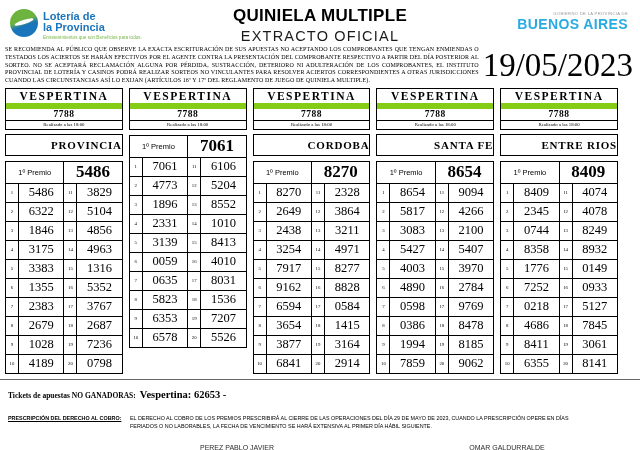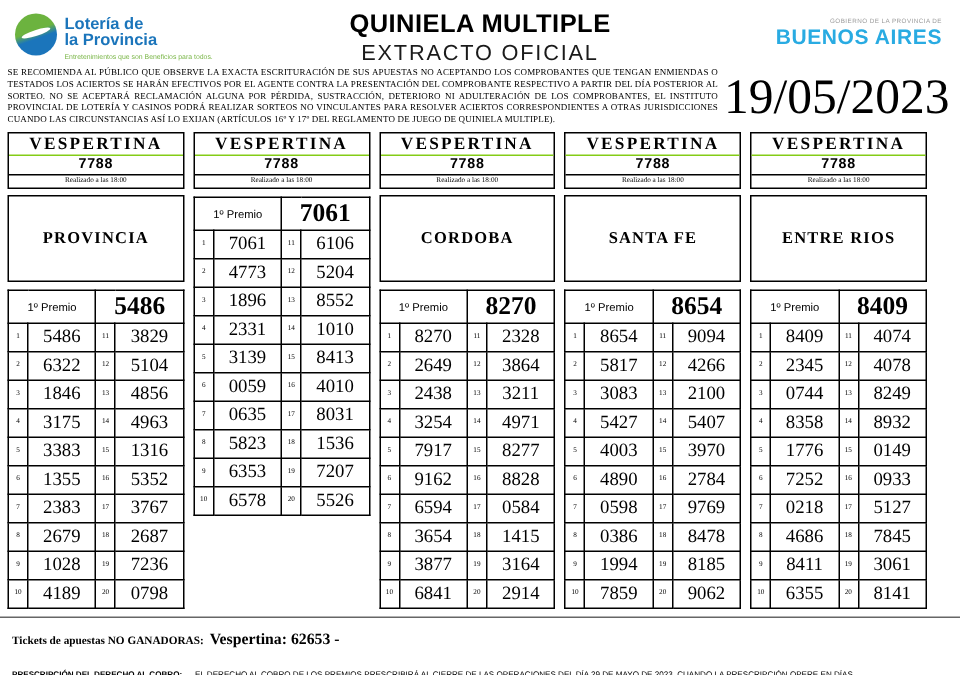--- a/index.html
+++ b/index.html
@@ -28,26 +28,26 @@
   .disclaimer { flex:1; font-family:"Liberation Serif", serif; font-size:6px; line-height:1.3;
     text-align:justify; letter-spacing:0.1px; }
   .big-date { font-family:"Liberation Serif", serif; font-size:33px; white-space:nowrap; padding-right:2px; }
 
   
   .columns { display:flex; gap:6px; margin:3px 22px 0 5px; }
   .col { flex:1; min-width:0; }
   .draw-box { border:1.5px solid #000; }
   .draw-name { font-family:"Liberation Serif", serif; font-weight:bold; font-size:11.5px;
     text-align:center; letter-spacing:1.5px; padding:1px 0; }
-  .draw-num { border-top:1px solid #84cc16; font-family:Liberation Sans, sans-serif; font-weight:bold;
+  .draw-num { border-top:6px solid #84cc16; font-family:Liberation Serif, serif; font-weight:bold;
     font-size:9.5px; text-align:center; padding:0.5px 0; letter-spacing:0.5px; }
   .draw-time { border-top:1px solid #000; font-size:4.8px; text-align:center; padding:1.5px 0;
     font-family:"Liberation Serif", serif; }
   .region-box { border:1.5px solid #000; margin-top:4px; font-family:"Liberation Serif", serif;
-    font-weight:bold; font-size:11px; text-align:center; letter-spacing:0.8px; padding:22px 0; }
+    font-weight:bold; font-size:11px; text-align:right; letter-spacing:0.8px; padding:4px 0; }
   .results { width:100%; border-collapse:collapse; margin-top:5px; }
   .results td { border:1px solid #000; }
   .premio-label { font-size:7.5px; text-align:center; padding:6px 1px; font-family:"Liberation Sans", sans-serif; }
   .premio-num { font-family:"Liberation Serif", serif; font-weight:bold; font-size:17px; text-align:center; }
   .results td.idx { width:13px; font-family:"Liberation Serif", serif; font-size:4.8px; text-align:center; }
   .results td.num { font-family:"Liberation Serif", serif; font-size:12.5px; text-align:center; padding:1.5px 0; }
 
   
   .footer-rule { border:none; border-top:1px solid #666; margin:5px 0 0 0; }
   .tickets { margin:4px 8px 0 8px; font-family:"Liberation Serif", serif; }

